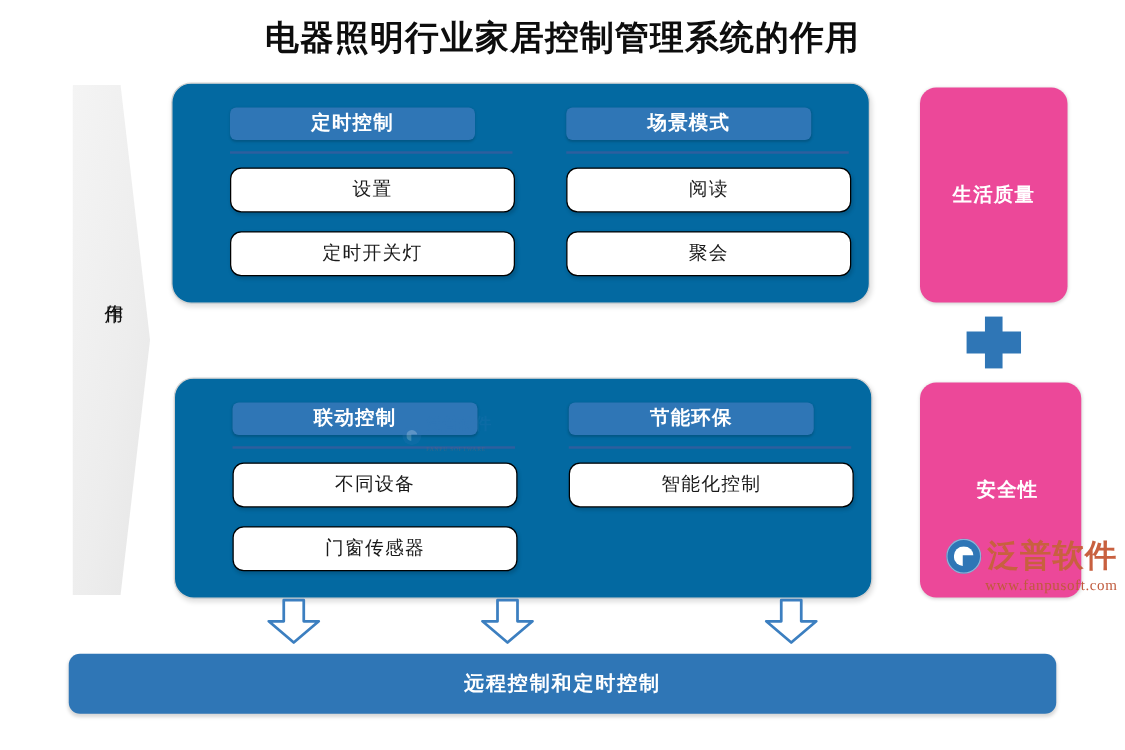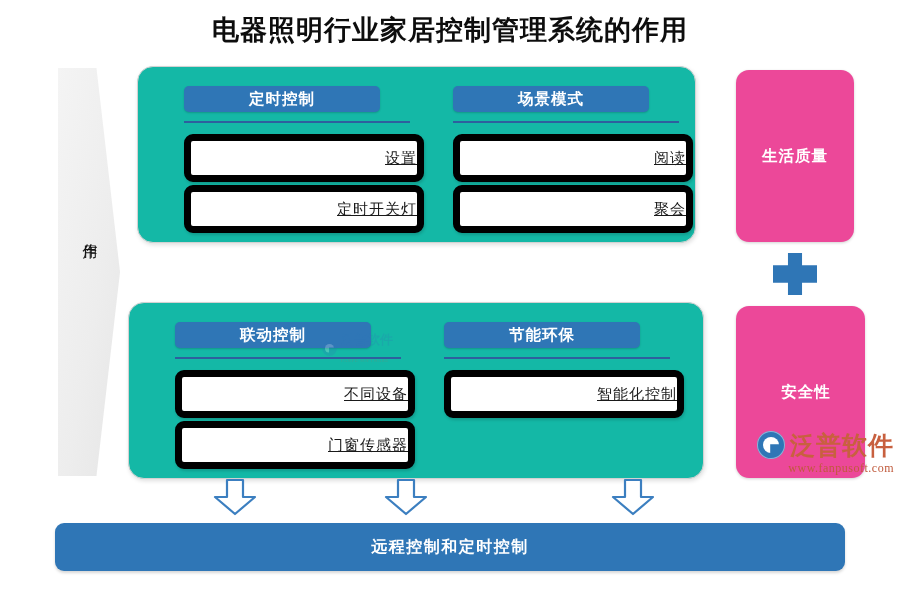--- a/index.html
+++ b/index.html
@@ -56,27 +56,27 @@
     writing-mode: vertical-rl;
     font-size: 15px;
     color: #111111;
     line-height: 1.12;
     letter-spacing: 1px;
   }
 
   
   .group-panel {
     position: absolute;
-    background: #14b8a6;
+    background: #0369a1;
     border: 1px solid #d2d2d2;
     border-radius: 16px;
     box-shadow: 1px 2px 4px rgba(0,0,0,0.13);
   }
   #panel-top    { left: 137px; top: 66px;  width: 557px; height: 175px; }
-  #panel-bottom { left: 128px; top: 302px; width: 557px; height: 175px; padding-left: 17px; }
+  #panel-bottom { left: 139px; top: 302px; width: 557px; height: 175px; }
 
   .column {
     position: absolute;
     top: 0;
     width: 268px;
     height: 100%;
   }
   .col-left  { left: 10px; }
   .col-right { left: 279px; }
 
@@ -104,29 +104,28 @@
     height: 2px;
     background: #2e5f9e;
   }
 
   .item-box {
     position: absolute;
     left: 36px;
     width: 226px;
     height: 34px;
     background: #ffffff;
-    border: 7px solid #000000;
+    border: 1px solid #000000;
     border-radius: 9px;
     box-shadow: 1px 2px 3px rgba(0,0,0,0.16);
     color: #1a1a1a;
     font-size: 15px;
     line-height: 34px;
-    text-align: right;
-    letter-spacing: 1px;
-    text-decoration: underline;
+    text-align: center;
+    letter-spacing: 1px;
   }
   .item-0 { top: 67px; }
   .item-1 { top: 118px; }
 
   
   .outcome-box {
     position: absolute;
     left: 736px;
     width: 118px;
     background: #ec4899;

